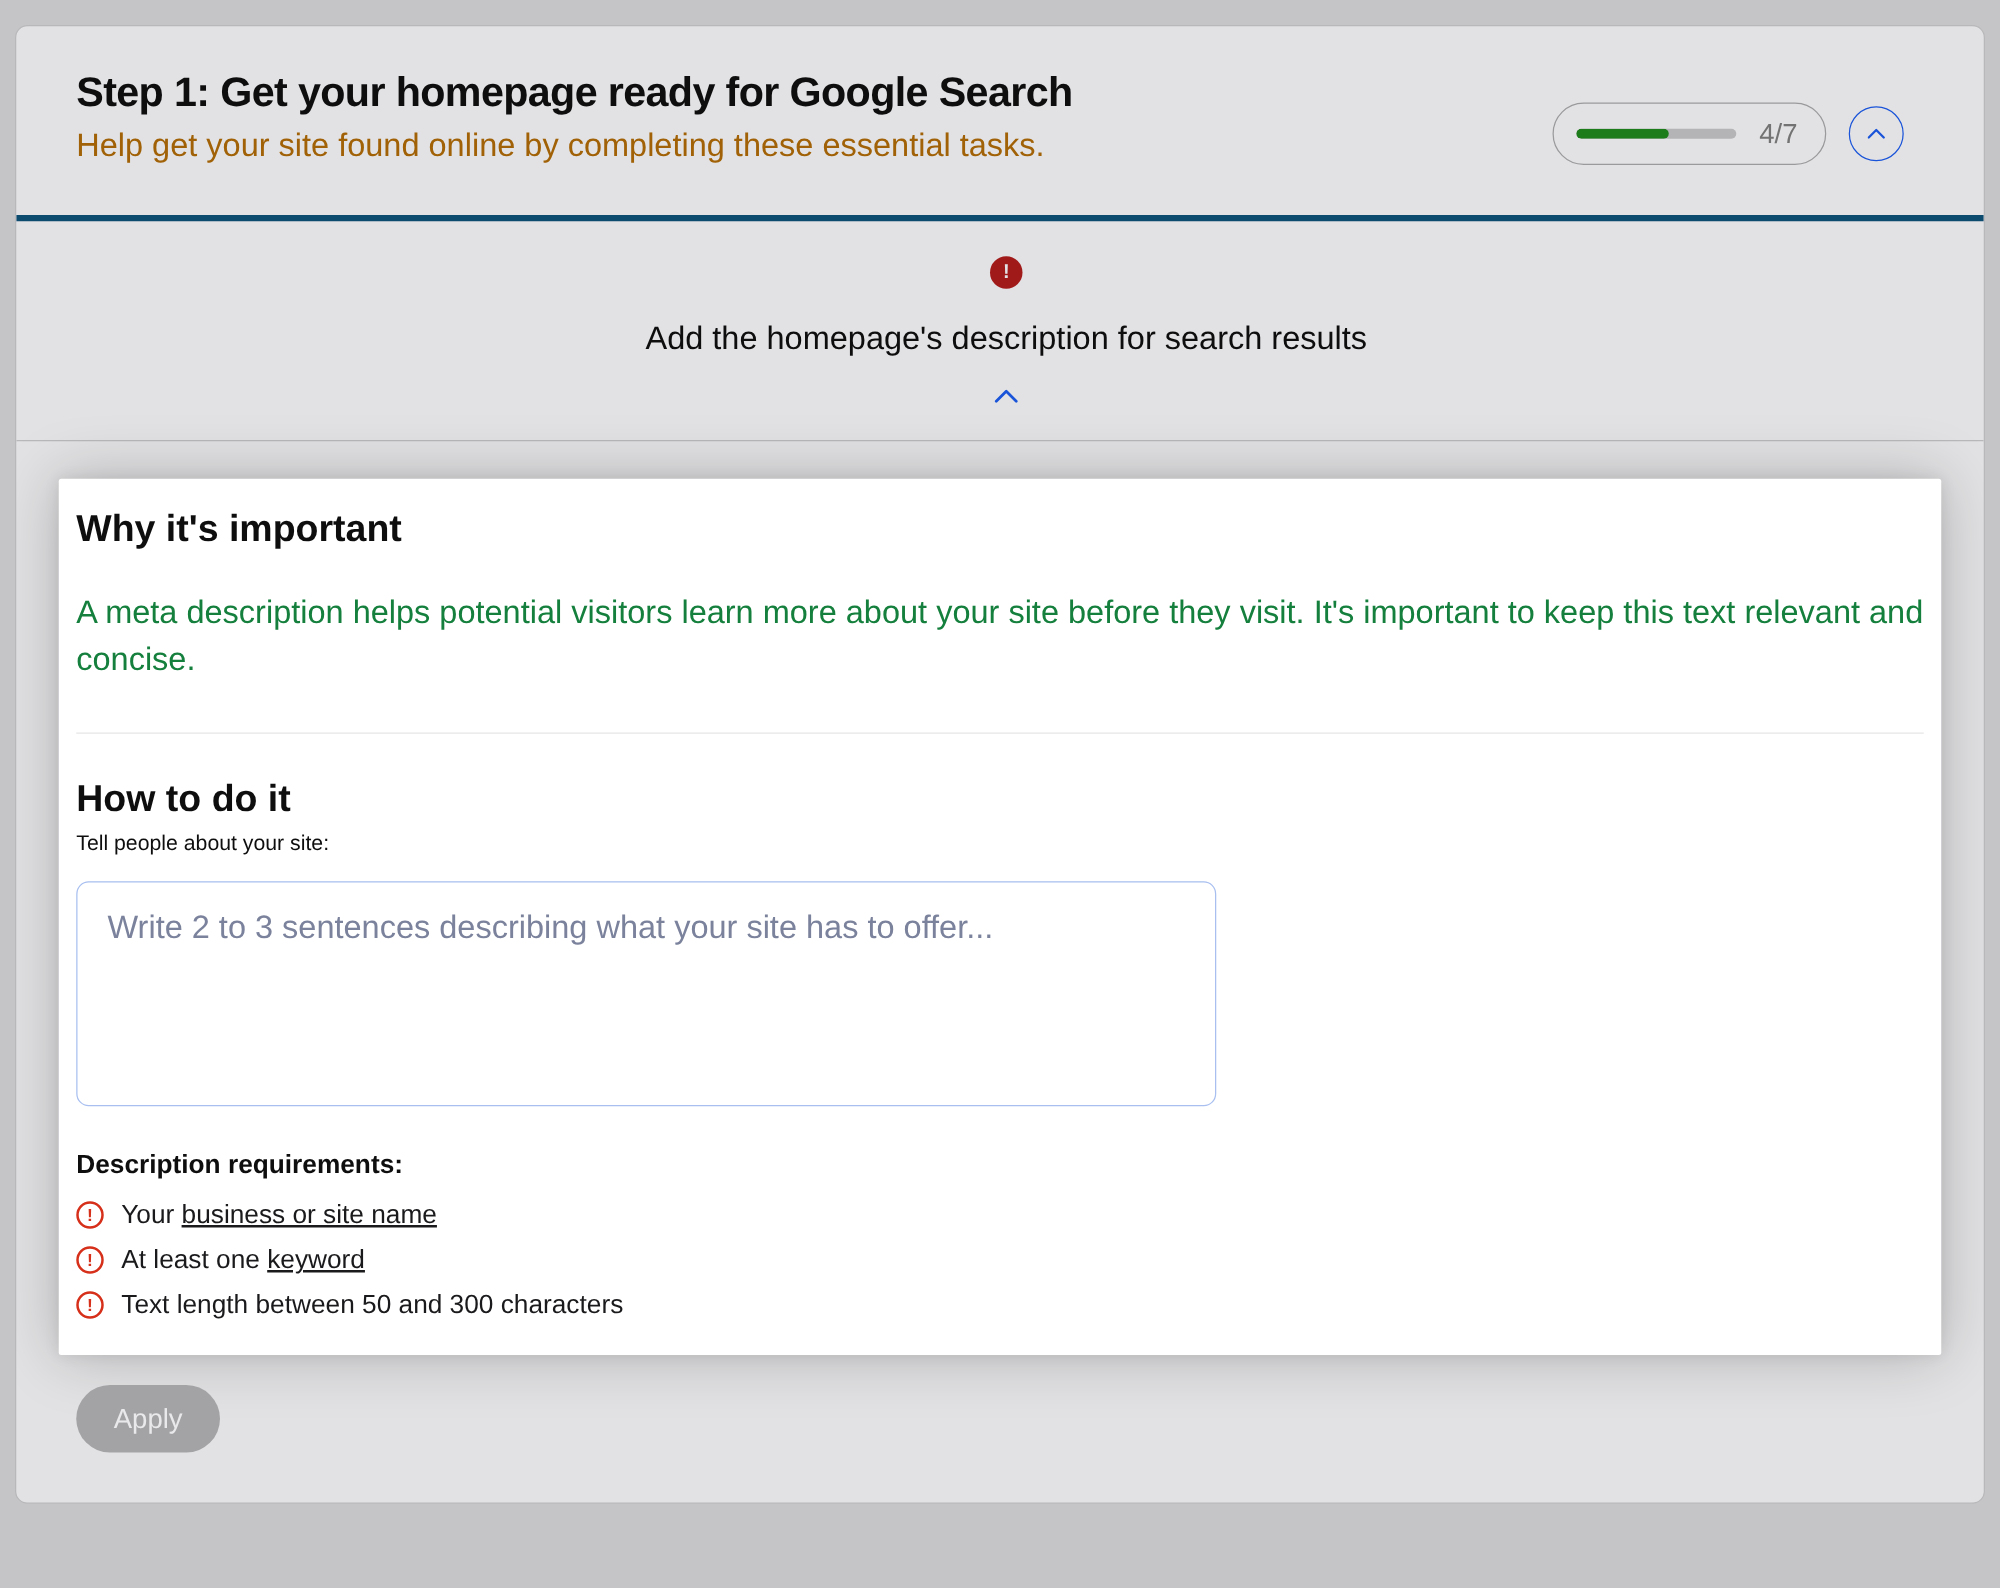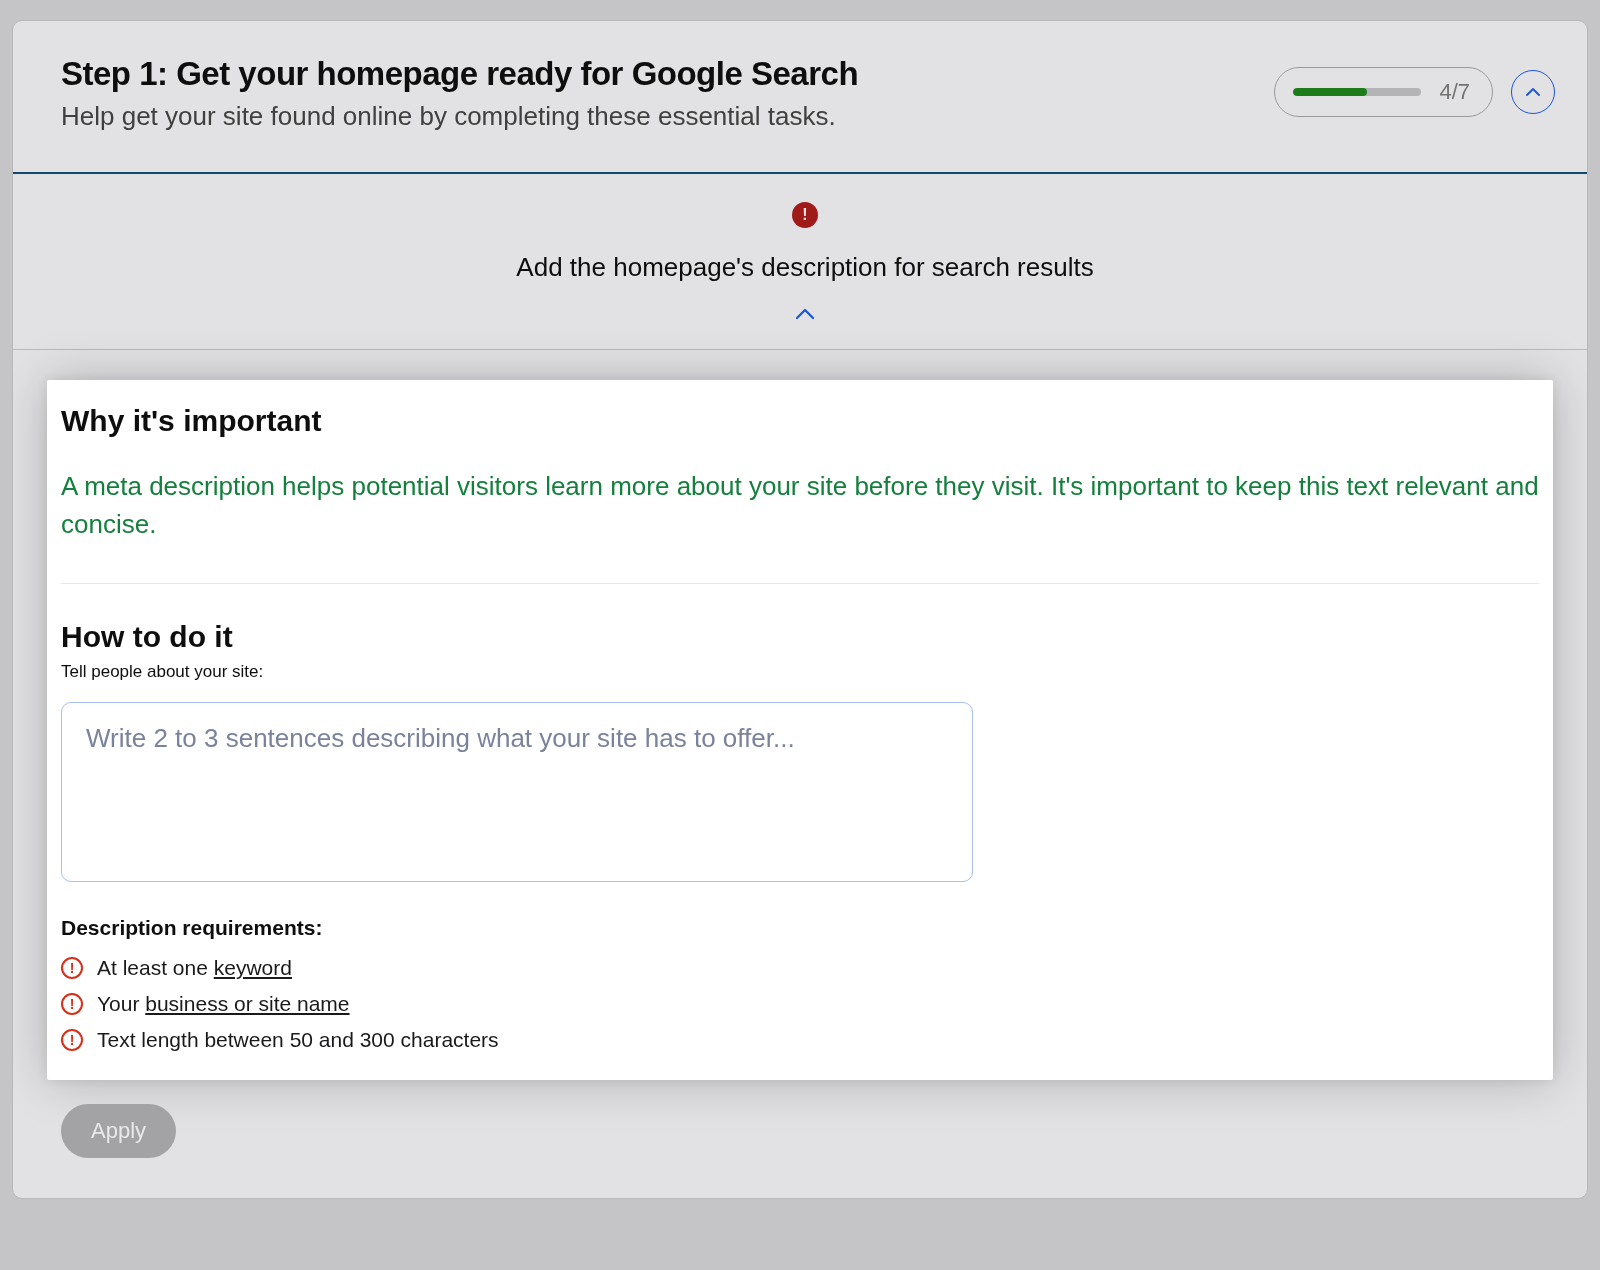--- a/index.html
+++ b/index.html
@@ -12,36 +12,36 @@
       position: relative;
     }
     .card {
       background: #e2e2e4;
       border: 1px solid #b8b8ba;
       border-radius: 10px;
       overflow: hidden;
     }
     .step-header {
       display: flex;
-      align-items: flex-start;
+      align-items: flex-end;
       justify-content: space-between;
-      padding: 34px 32px 40px 48px;
-      border-bottom: 2px solid #0c4a6e;
+      padding: 34px 64px 40px 48px;
+      border-bottom: 5px solid #0c4a6e;
     }
     .step-header-left { flex: 1; }
     .step-title {
       font-size: 33px;
       font-weight: 700;
       color: #0e0e0f;
       letter-spacing: -0.5px;
       margin-bottom: 8px;
     }
     .step-subtitle {
       font-size: 26px;
-      color: #404040;
+      color: #a16207;
       font-weight: 400;
     }
     .step-header-right {
       display: flex;
       align-items: center;
       gap: 18px;
       margin-top: 12px;
     }
     .progress-pill {
       display: flex;
@@ -227,27 +227,27 @@
       <p class="body-text">A meta description helps potential visitors learn more about your site before they visit. It's important to keep this text relevant and concise.</p>
       <div class="divider"></div>
       <h2 class="section-h tight">How to do it</h2>
       <p class="sub-h">Tell people about your site:</p>
       <textarea class="meta-textarea" placeholder="Write 2 to 3 sentences describing what your site has to offer..." style=""></textarea>
       <p class="req-title">Description requirements:</p>
       <ul class="req-list">
         <li class="req-item">
           <span class="req-icon"></span>
           <span>
-            <span>At least one </span><span class="link-underline">keyword</span><span></span>
+            <span>Your </span><span class="link-underline">business or site name</span><span></span>
           </span>
         </li>
         <li class="req-item">
           <span class="req-icon"></span>
           <span>
-            <span>Your </span><span class="link-underline">business or site name</span><span></span>
+            <span>At least one </span><span class="link-underline">keyword</span><span></span>
           </span>
         </li>
         <li class="req-item">
           <span class="req-icon"></span>
           <span>Text length between 50 and 300 characters</span>
         </li>
       </ul>
     </div>
     <button class="apply-btn">Apply</button>
   </div>

